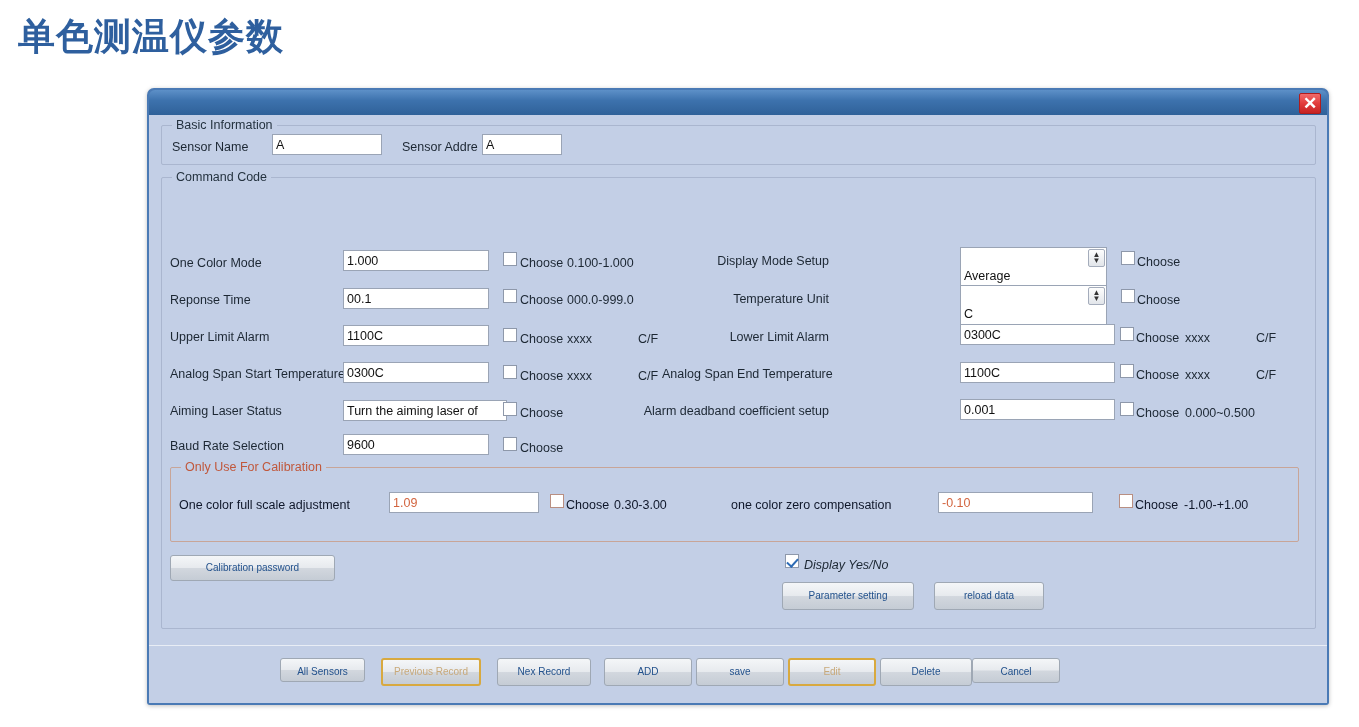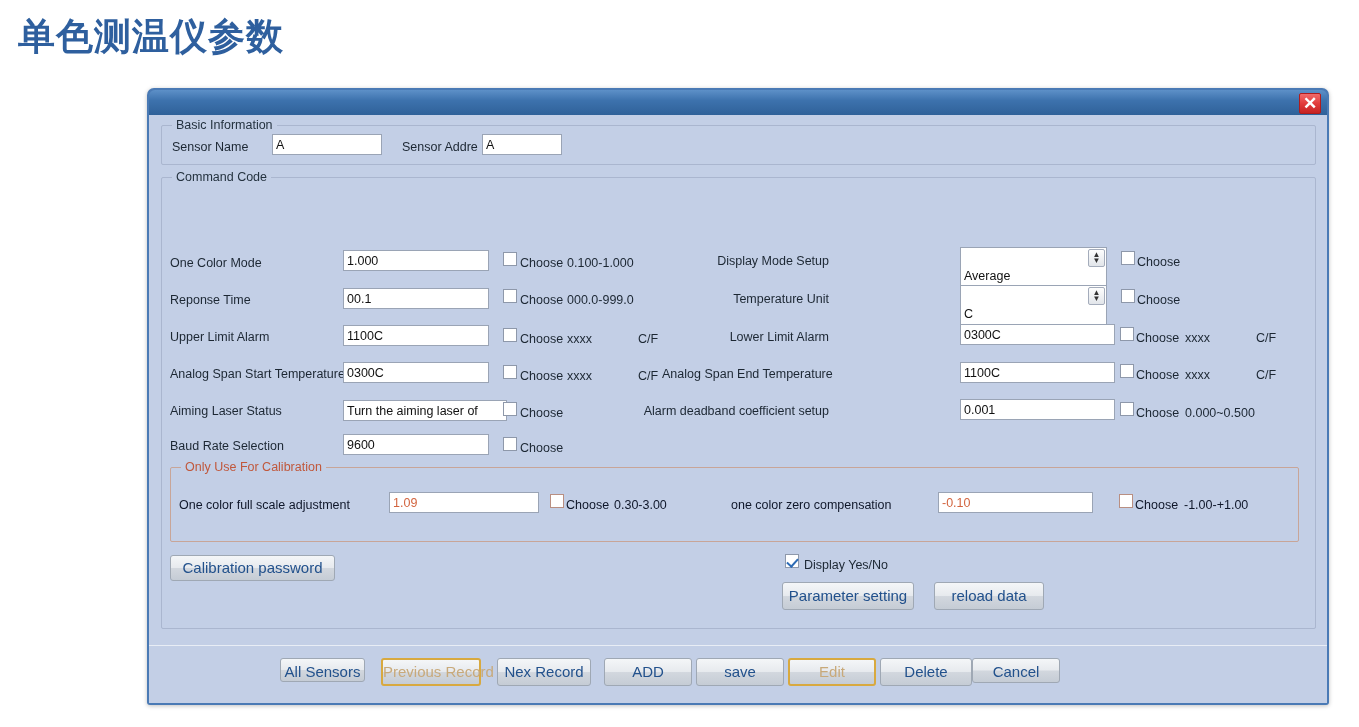--- a/index.html
+++ b/index.html
@@ -146,21 +146,21 @@
   }
   .cbx.redbox { border-color: #b98f82; }
 
   
   .btn {
     position: absolute;
     background: linear-gradient(to bottom, #f4f6f8 0%, #e7eaee 48%, #d2d7de 52%, #c5ccd5 100%);
     border: 1px solid #9fa8b4;
     border-radius: 3px;
     color: #22518c;
-    font-size: 15px;
+    font-size: 10px;
     font-family: "Liberation Sans", sans-serif;
     text-align: center;
     cursor: pointer;
     white-space: nowrap;
   }
   .btn.disabled {
     color: #c8a97a;
     border: 2px solid #d8a93f;
     cursor: default;
   }
@@ -287,21 +287,21 @@
         <span class="lbl red" style="left:560px; top:29px;">one color zero compensation</span>
         <input class="txt redval" style="left: 767px; top: 24px; width: 155px;" value="-0.10">
         <div class="cbx redbox" style="left:948px; top:26px;"></div>
         <span class="lbl red" style="left:964px; top:29px;">Choose</span>
         <span class="lbl red" style="left:1013px; top:29px;">-1.00-+1.00</span>
       </div>
 
       <div class="btn" style="left:8px; top:377px; width:165px; height:26px; line-height:24px;">Calibration password</div>
 
       <div class="cbx checked" style="left:623px; top:376px;"></div>
-      <span class="lbl" style="left:642px; top:379px;">Display Yes/No</span>
+      <span class="lbl" style="left:642px; top:379px;font-style:italic;">Display Yes/No</span>
 
       <div class="btn" style="left:620px; top:404px; width:132px; height:28px; line-height:26px;">Parameter setting</div>
       <div class="btn" style="left:772px; top:404px; width:110px; height:28px; line-height:26px;">reload data</div>
     </div>
 
     <div id="footer">
       <div class="btn" style="left:131px; top:12px; width:85px; height:24px; line-height:26px;">All Sensors</div>
       <div class="btn disabled" style="left:232px; top:12px; width:100px; height:28px; line-height:24px;">Previous Record</div>
       <div class="btn" style="left:348px; top:12px; width:94px; height:28px; line-height:26px;">Nex Record</div>
       <div class="btn" style="left:455px; top:12px; width:88px; height:28px; line-height:26px;">ADD</div>

